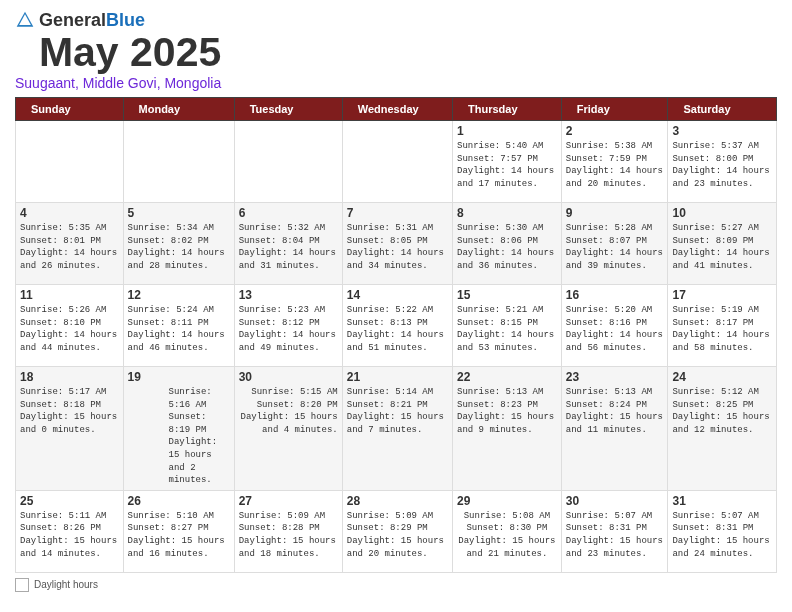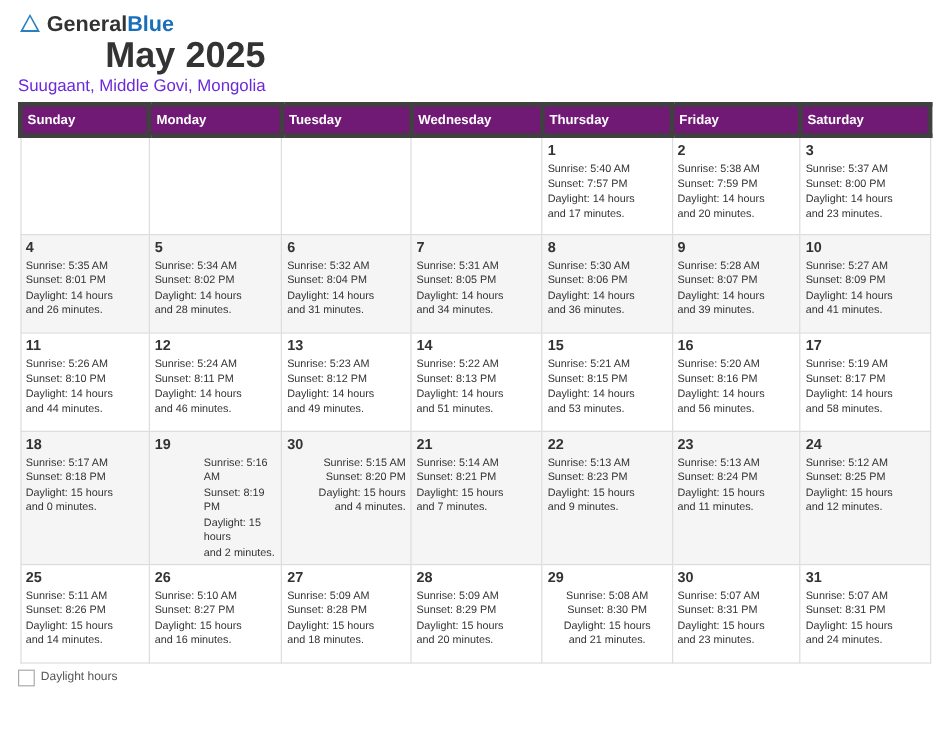--- a/index.html
+++ b/index.html
@@ -36,42 +36,42 @@
     .logo-general { color: #333; }
     .logo-blue { color: #1a6fba; }
     .logo-icon {
       width: 20px;
       height: 20px;
     }
     .title-block {
       text-align: right;
     }
     .main-title {
-      font-size: 30px;
+      font-size: 41px;
       font-weight: bold;
       color: #333;
       line-height: 1.1;
     }
     .subtitle {
       font-size: 14px;
       color: #6d28d9;
     }
     .calendar {
       width: 100%;
       border-collapse: collapse;
       font-size: 9.5px;
     }
     .calendar thead tr th {
-      background: #701a75;
+      background: #7f1d1d;
       color: #fff;
-      padding: 5px 4px;
+      padding: 5px 15px;
       text-align: left;
       font-size: 11px;
       font-weight: bold;
-      border: 4px solid #404040;
+      border: 1px solid #404040;
     }
     .calendar tbody tr td {
       border: 1px solid #ddd;
       padding: 3px 4px;
       vertical-align: top;
       width: 113px;
       height: 82px;
       background: #fff;
     }
     .calendar tbody tr:nth-child(even) td {
@@ -81,20 +81,21 @@
       font-size: 12px;
       font-weight: bold;
       color: #333;
       display: block;
       margin-bottom: 2px;
     }
     .day-detail {
       color: #333;
       font-size: 9px;
       line-height: 1.4;
+      font-family: Liberation Mono, monospace;
     }
     .empty-cell {
       background: #fff !important;
     }
     .footer {
       margin-top: 5px;
       font-size: 10px;
       color: #555;
       display: flex;
       align-items: center;

